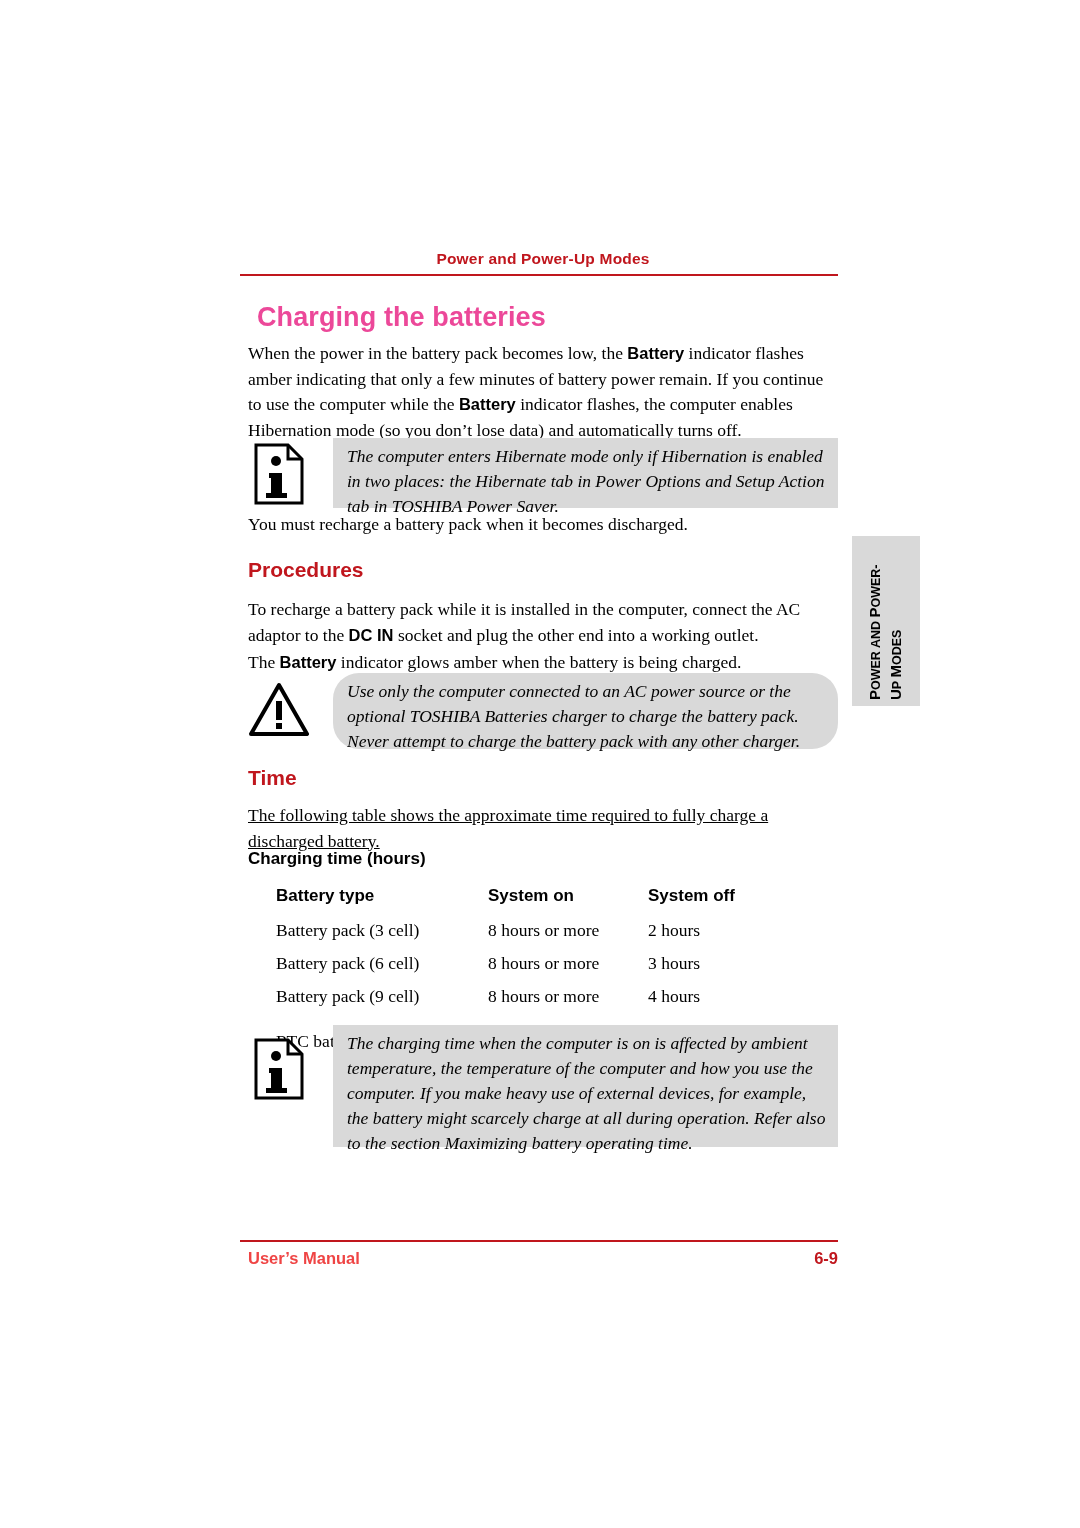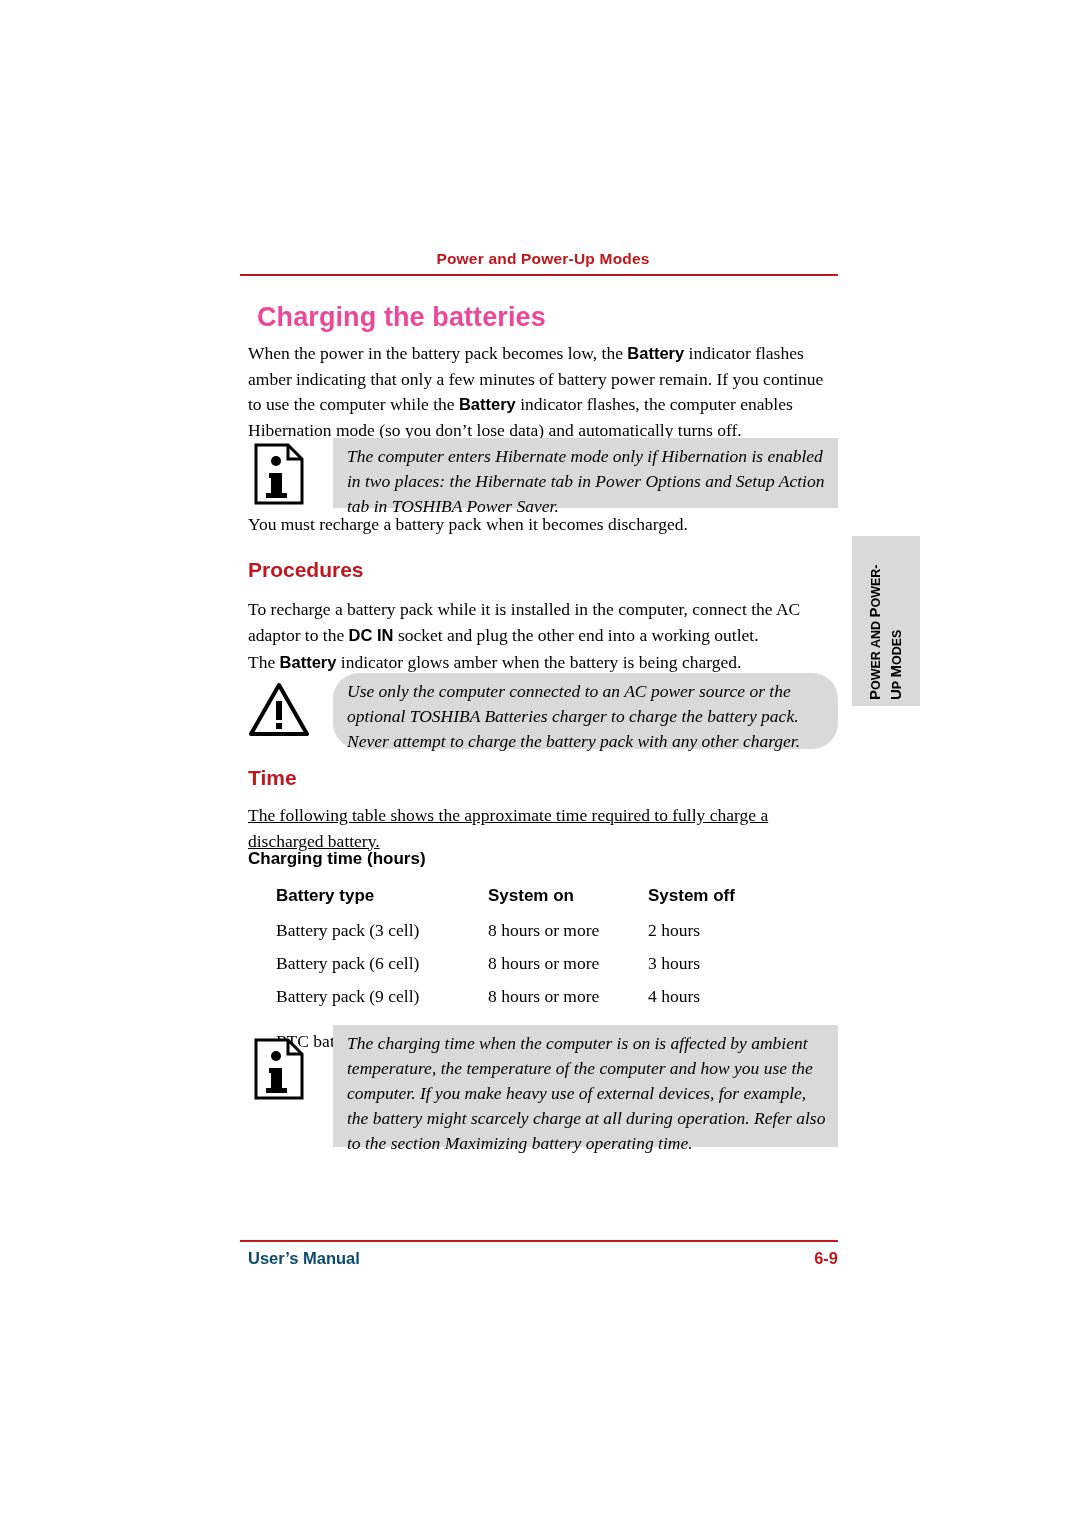--- a/index.html
+++ b/index.html
@@ -184,21 +184,21 @@
     height: 2px;
     background: #c0161d;
   }
   .footer-left {
     position: absolute;
     left: 248px;
     top: 1249px;
     font-family: "Liberation Sans", sans-serif;
     font-size: 16.5px;
     font-weight: bold;
-    color: #0c4a6e;
+    color: #ef4444;
   }
   .footer-right {
     position: absolute;
     left: 760px;
     top: 1249px;
     width: 78px;
     text-align: right;
     font-family: "Liberation Sans", sans-serif;
     font-size: 16.5px;
     font-weight: bold;

